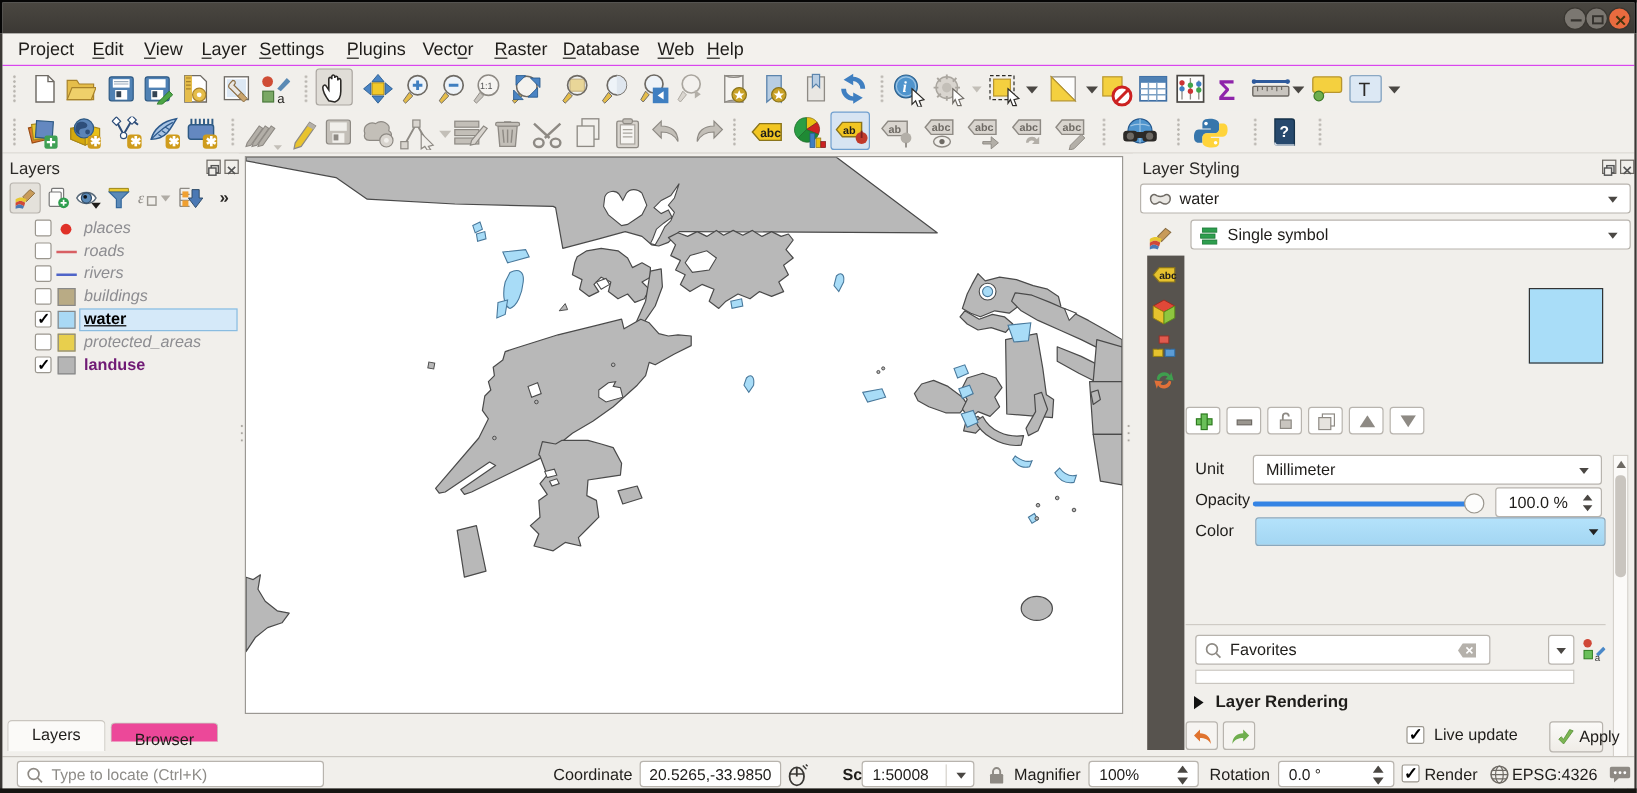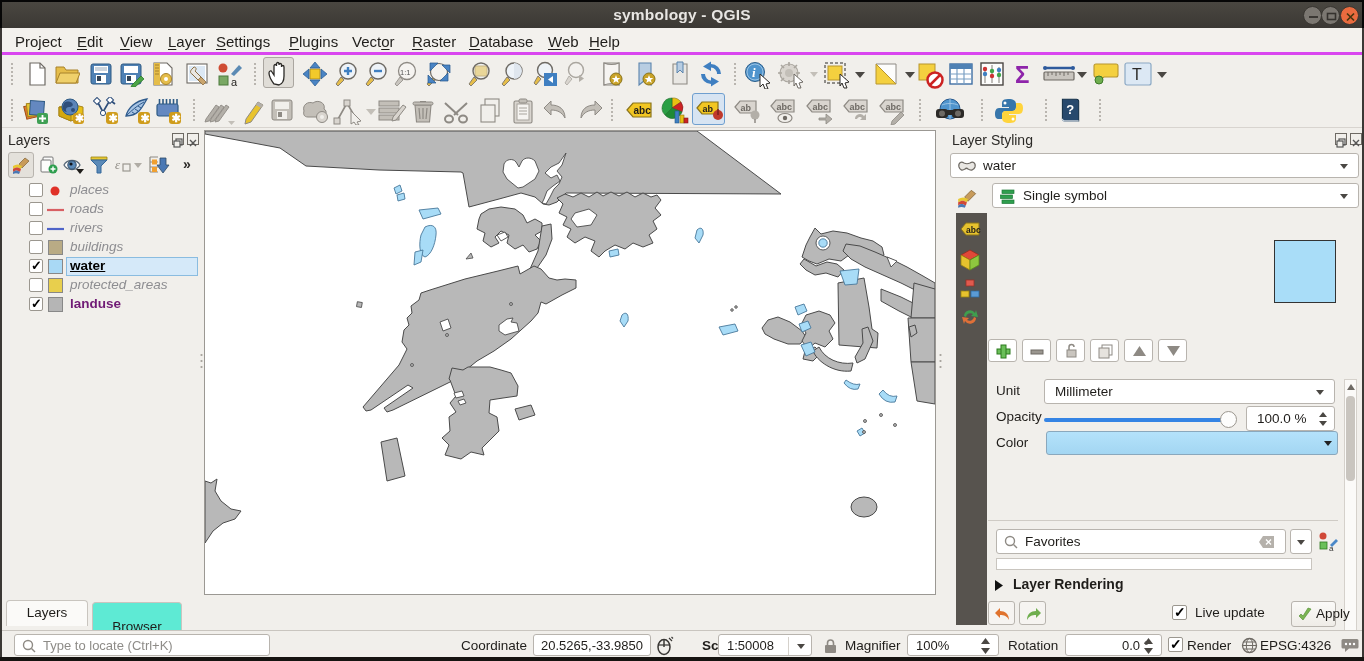--- a/index.html
+++ b/index.html
@@ -6,21 +6,21 @@
 html,body { width:1364px; height:661px; overflow:hidden; font-family:"Liberation Sans",sans-serif; }
 #win { position:relative; width:1364px; height:661px; background:#f1efeb; }
 .abs { position:absolute; }
 
 #titlebar { position:absolute; left:0; top:0; width:1364px; height:28px; background:linear-gradient(#4a4741,#3b3834); border-top:2px solid #060606; border-left:2px solid #060606; border-right:2px solid #060606; box-sizing:border-box; }
 #titlebar .title { position:absolute; left:0; right:0; top:4px; text-align:center; color:#e8e6e3; font-weight:bold; font-size:15.5px; letter-spacing:0.2px; }
 .winbtn { position:absolute; top:4px; width:19px; height:19px; border-radius:50%; background:#7b7771; border:1px solid #393631; }
 .winbtn svg { position:absolute; left:3px; top:3px; }
 #btnclose { background:#e96b3f; border:1px solid #393631; }
 
-#menubar { position:absolute; left:2px; top:28px; width:1360px; height:27px; background:#f3f1ed; border-bottom:3px solid #d946ef; }
+#menubar { position:absolute; left:2px; top:28px; width:1360px; height:27px; background:#f3f1ed; border-bottom:1px solid #d946ef; }
 #menubar span { position:absolute; top:5px; font-size:15px; color:#1f1d1a; }
 #menubar u { text-decoration:underline; text-underline-offset:2px; }
 
 #tb1 { position:absolute; left:2px; top:56px; width:1360px; height:36px; background:#f1efeb; }
 #tb2 { position:absolute; left:2px; top:92px; width:1360px; height:36px; background:#f1efeb; border-bottom:1px solid #d8d4cf; }
 .handle { position:absolute; top:6px; width:4px; height:24px; background-image:radial-gradient(circle,#b9b5af 1px,transparent 1.2px); background-size:4px 4px; }
 .ticon { position:absolute; top:5px; }
 
 #layerspanel { position:absolute; left:2px; top:128px; width:197px; height:499px; background:#f1efeb; }
 #canvas { position:absolute; left:204px; top:130px; width:732px; height:465px; background:#fff; border:1px solid #9b9893; }
@@ -44,21 +44,20 @@
 .sbbox { position:absolute; top:3px; height:22px; background:#fff; border:1px solid #b8b4ae; border-radius:3px; font-size:13px; color:#1f1d1a; }
 
 #frameL { position:absolute; left:0; top:28px; width:2px; height:633px; background:#3b3835; }
 #frameR { position:absolute; right:0; top:28px; width:2px; height:633px; background:#3b3835; }
 #frameB { position:absolute; left:0; top:657px; width:1364px; height:4px; background:#161411; }
 </style>
 </head>
 <body>
 <div id="win">
   <div id="titlebar">
-    <div class="title">symbology - QGIS</div>
     <div class="winbtn" id="btnmin" style="left:1301px;">
         <svg width="13" height="13">
           <line x1="2" y1="7" x2="11" y2="7" stroke="#35322e" stroke-width="1.8"></line>
         </svg>
       </div>
     <div class="winbtn" id="btnmax" style="left:1319px;">
         <svg width="13" height="13">
           <rect x="2.5" y="3.5" width="8" height="6" fill="none" stroke="#35322e" stroke-width="1.6"></rect>
         </svg>
       </div>
@@ -748,21 +747,21 @@
     <div class="abs" style="left:400px; top:251px; width:13px; height:341px; background:#fbfaf8; border:1px solid #d5d1cb;">
       <svg class="abs" style="left:2px; top:3px;" width="9" height="8">
           <path d="M0 7 L8 7 L4 1 Z" fill="#6e6a64"></path>
         </svg>
 
       <div class="abs" style="left:1px; top:16px; width:9px; height:85px; background:#c9c5bf; border-radius:4px;"></div>
     </div>
 
     <div class="abs" style="left:44px; top:392px; width:350px; height:1px; background:#cfcbc5;"></div>
 
-    <div class="abs combo" style="left:52px; top:401px; width:290px; height:25px;">
+    <div class="abs combo" style="left:52px; top:401px; width:246px; height:25px;">
       <svg class="abs" style="left:7px; top:5px;" width="15" height="15">
           <circle cx="6" cy="6" r="4.5" fill="none" stroke="#8e8a84" stroke-width="1.4"></circle>
           <line x1="9.5" y1="9.5" x2="13" y2="13" stroke="#8e8a84" stroke-width="1.4"></line>
         </svg>
       <span class="abs lbl" style="left:28px; top:4px;">Favorites</span>
       <svg class="abs" style="right:10px; top:6px;" width="16" height="13">
           <path d="M4 0 H15 V12 H4 L0 6 Z" fill="#b5b1ab"></path>
           <path d="M7 3.5 L12 8.5 M12 3.5 L7 8.5" stroke="#fff" stroke-width="1.3"></path>
         </svg>
     </div>
@@ -799,21 +798,21 @@
     <span class="abs lbl" style="left:251px; top:477px;">Live update</span>
     <div class="abs combo" style="left:347px; top:473px; width:45px; height:26px; background:linear-gradient(#fbfaf8,#efece7);">
       <svg class="abs" style="left:5px; top:5px;" width="16" height="16" viewBox="0 0 16 16">
           <path d="M2 9 L6 13 L14 2 L11 1 L6 9 L4 7 Z" fill="#7cb553" stroke="#4c8a2c" stroke-width="0.6"></path>
         </svg>
       <span class="abs lbl" style="left:24px; top:4px;">Apply</span>
     </div>
   </div>
   <div id="tabsrow">
     <div class="abs" style="left:6px; top:600px; width:82px; height:26px; background:#fbfaf8; border:1px solid #c9c5bf; border-bottom:none; border-radius:4px 4px 0 0; text-align:center; font-size:13.5px; color:#1f1d1a; padding-top:4px;">Layers</div>
-    <div class="abs" style="left:92px; top:602px; width:90px; height:32px; background:#5eead4; border:1px solid #c9c5bf; border-bottom:none; border-radius:4px 4px 0 0; text-align:center; font-size:13.5px; color:#1f1d1a; padding-top:16px;">Browser</div>
+    <div class="abs" style="left:92px; top:602px; width:90px; height:16px; background:#ec4899; border:1px solid #c9c5bf; border-bottom:none; border-radius:4px 4px 0 0; text-align:center; font-size:13.5px; color:#1f1d1a; padding-top:6px;">Browser</div>
   </div>
   <div class="abs" style="left:200px; top:352px; width:3px; height:18px; background-image:radial-gradient(circle,#aaa6a0 1px,transparent 1.2px); background-size:3px 6px;"></div>
   <div class="abs" style="left:939px; top:352px; width:3px; height:18px; background-image:radial-gradient(circle,#aaa6a0 1px,transparent 1.2px); background-size:3px 6px;"></div>
   <div id="statusbar">
     <div class="sbbox" style="left:12px; width:256px;">
       <svg class="abs" style="left:7px; top:4px;" width="15" height="15">
           <circle cx="6" cy="6" r="4.5" fill="none" stroke="#8e8a84" stroke-width="1.4"></circle>
           <line x1="9.5" y1="9.5" x2="13" y2="13" stroke="#8e8a84" stroke-width="1.4"></line>
         </svg>
       <span class="abs" style="left:28px; top:3px; color:#8e8c88;">Type to locate (Ctrl+K)</span>
@@ -839,21 +838,21 @@
     <span class="lbl" style="left:843px;">Magnifier</span>
     <div class="sbbox" style="left:905px; width:92px;">
       <span class="abs" style="left:8px; top:3px;">100%</span>
       <svg class="abs" style="right:7px; top:3px;" width="10" height="16">
           <path d="M0 6 L9 6 L4.5 0 Z" fill="#4a4743"></path>
           <path d="M0 10 L9 10 L4.5 16 Z" fill="#4a4743"></path>
         </svg>
     </div>
     <span class="lbl" style="left:1006px;">Rotation</span>
     <div class="sbbox" style="left:1063px; width:97px;">
-      <span class="abs" style="left:8px; top:3px;margin-left:48px;">0.0 °</span>
+      <span class="abs" style="left:8px; top:3px;">0.0 °</span>
       <svg class="abs" style="right:7px; top:3px;" width="10" height="16">
           <path d="M0 6 L9 6 L4.5 0 Z" fill="#4a4743"></path>
           <path d="M0 10 L9 10 L4.5 16 Z" fill="#4a4743"></path>
         </svg>
     </div>
     <div class="abs check" style="left:1166px; top:6px; width:15px; height:15px;">
         <span class="ck" style="font-size:14px;">✓</span>
       </div>
     <span class="lbl" style="left:1185px;">Render</span>
     <svg class="abs" style="left:1239px; top:6px;" width="17" height="17" viewBox="0 0 17 17">

